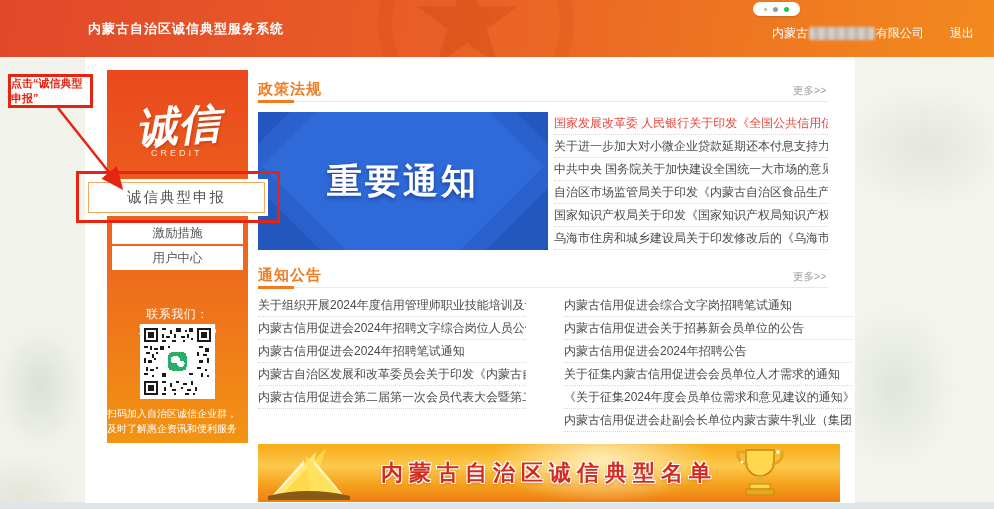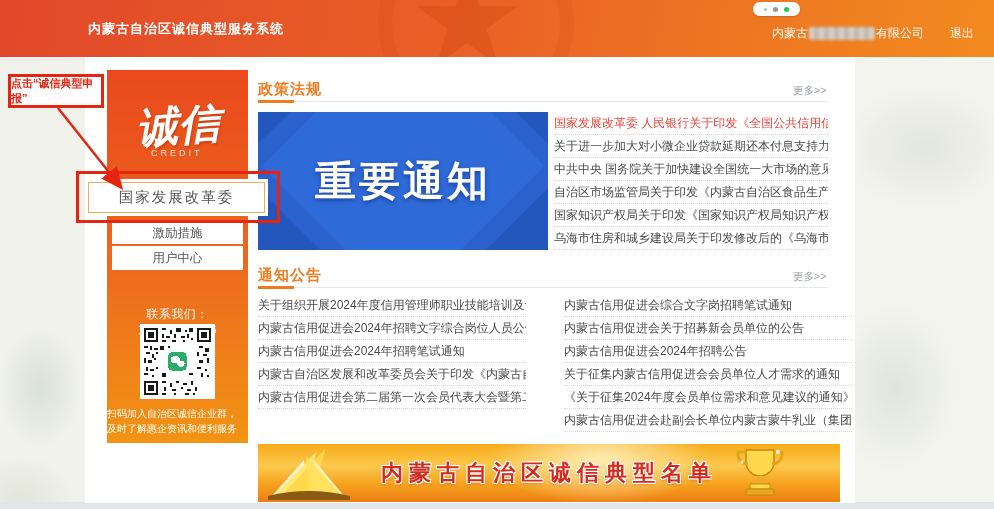--- a/index.html
+++ b/index.html
@@ -73,39 +73,39 @@
   
   .menu-active { left:85px; top:179px; width:183px; height:37px; background:#fff;
     z-index:4; cursor:pointer; }
   .menu-active-inner { position:absolute; inset:3px; border:1px solid #f2a95f;
     display:flex; align-items:center; justify-content:center;
     color:#555; font-size:14.5px; letter-spacing:2px; }
 
   
   .anno-rect { left:76px; top:171px; width:204px; height:52px;
     border:3px solid #e62412; z-index:6; pointer-events:none; }
-  .anno-note { left:8px; top:74px; width:96px; height:34px; background:#fdfdfd;
+  .anno-note { left:8px; top:74px; width:85px; height:34px; background:#fdfdfd;
     border:3px solid #e62412; z-index:6; color:#e62412; font-size:11px;
     font-weight:bold; display:flex; align-items:center; justify-content:center; }
   .anno-arrow { left:0; top:0; width:994px; height:509px; z-index:5; pointer-events:none; }
 
   
   .sec-title { color:#f07c21; font-size:15px; font-weight:bold; z-index:2; letter-spacing:1px;text-align:center; }
   .sec-more { color:#9aa0a6; font-size:10.5px; z-index:2; cursor:pointer; }
   .divider { width:570px; height:1px; background:#e9e9e9; z-index:2; }
   .divider-seg { width:36px; height:3px; background:#f07c21; z-index:3; }
 
   .blue-banner { left:258px; top:112px; width:290px; height:138px; z-index:2;
     background:linear-gradient(135deg,#2e66d8 0%,#1c4cb4 100%); overflow:hidden; cursor:pointer; }
   .blue-banner .dia1 { position:absolute; left:45px; top:-46px; width:200px; height:200px;
     background:#2f6ad9; transform:rotate(45deg);
     box-shadow:0 0 0 18px #2a61cd, 0 0 0 60px #2457bd; }
   .blue-banner-text { position:absolute; left:0; top:0; width:100%; height:100%;
     display:flex; align-items:center; justify-content:center; color:#fff;
-    font-size:41px; font-weight:bold; letter-spacing:3px;
+    font-size:35px; font-weight:bold; letter-spacing:3px;
     text-shadow:0 2px 4px rgba(0,20,80,.45); }
 
   .news-list { left:554px; top:112px; width:274px; z-index:2; }
   .news-item { height:23px; line-height:22px; font-size:12px; color:#4a4a4a;
     white-space:nowrap; overflow:hidden; border-bottom:1px dotted #d8d8d8; cursor:pointer; }
   .news-item.hot { color:#e8463c; }
 
   .col-list { top:294px; width:268px; z-index:2; }
   .col-left { left:258px; }
   .col-right { left:536px; width:288px;margin-left:28px; }
@@ -242,21 +242,21 @@
       </g>
     </svg>
   </div>
   <div class="qr-caption">
     <div>扫码加入自治区诚信企业群，</div>
     <div>及时了解惠企资讯和便利服务</div>
   </div>
 </div>
 
 <div class="abs menu-active">
-  <div class="menu-active-inner">国家发展改革委</div>
+  <div class="menu-active-inner">诚信典型申报</div>
 </div>
 
 <div class="abs anno-rect"></div>
 <div class="abs anno-note">点击“诚信典型申报”</div>
 <svg class="abs anno-arrow">
   <defs>
     <marker id="ah" markerWidth="9" markerHeight="8" refX="7" refY="4" orient="auto">
       <path d="M0,0 L9,4 L0,8 z" fill="#e62412"></path>
     </marker>
   </defs>

